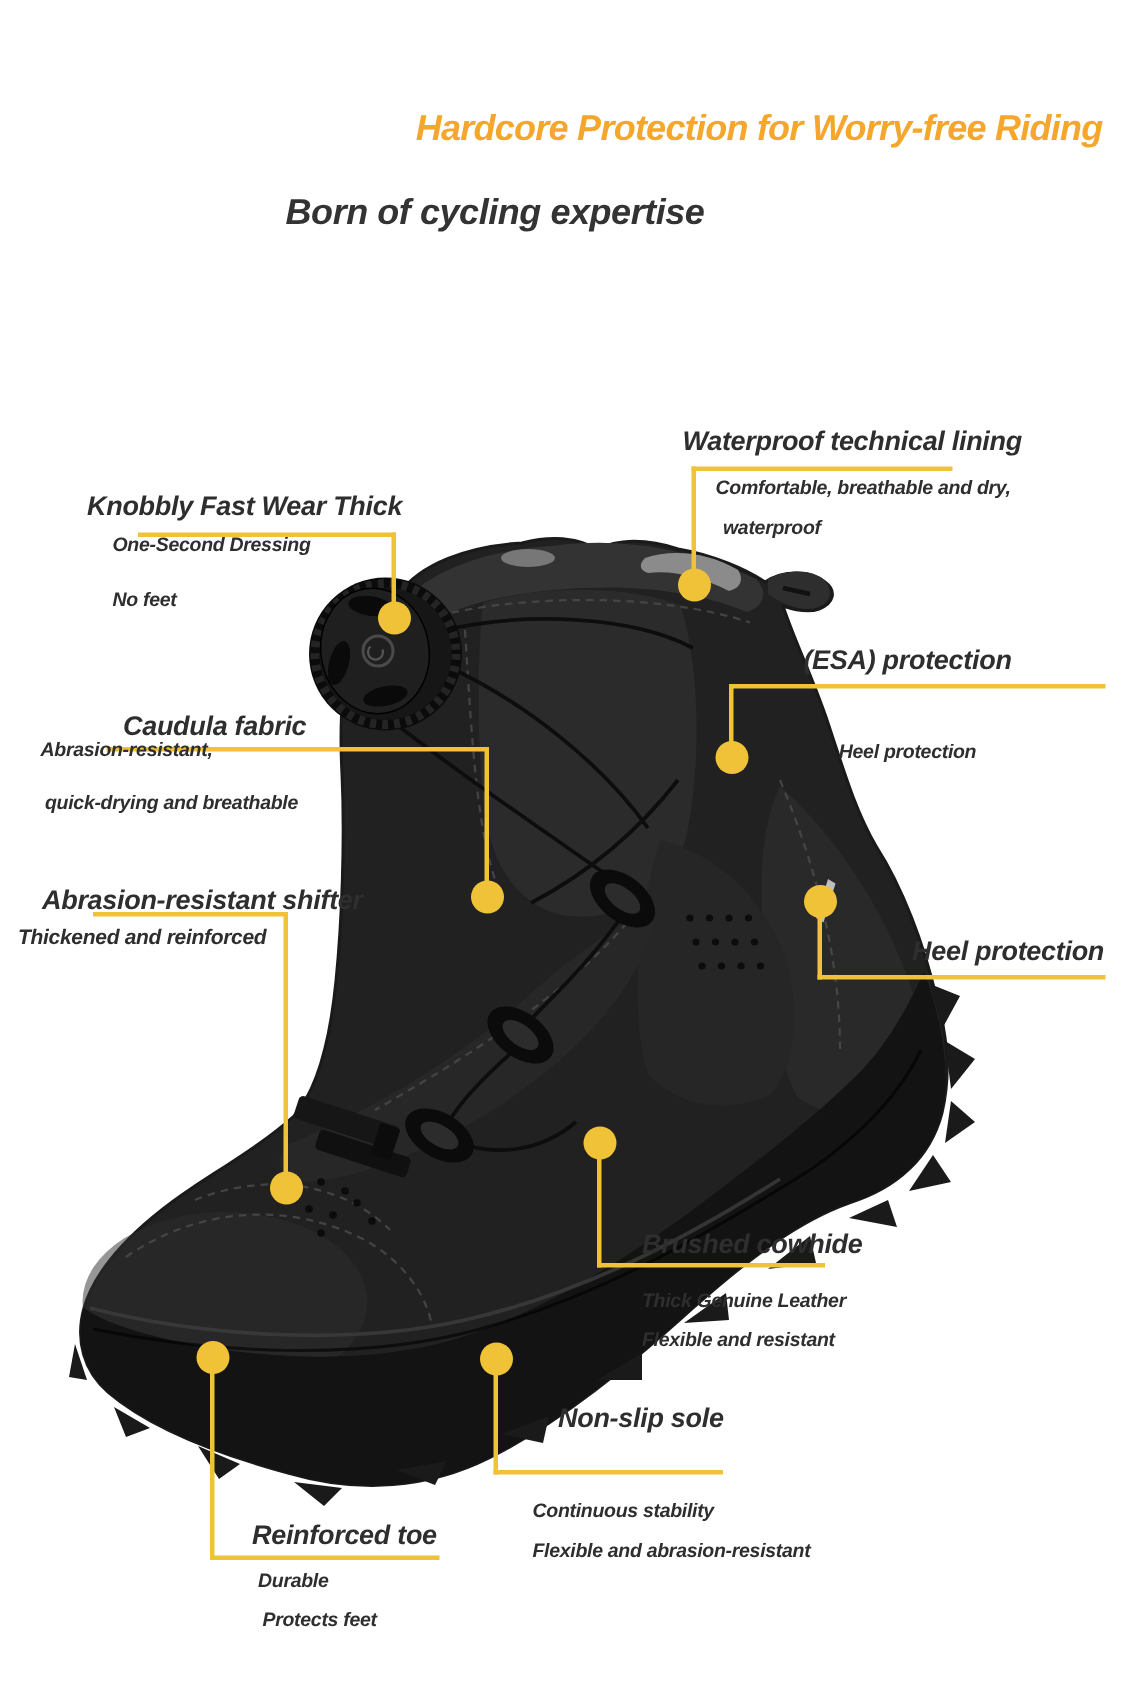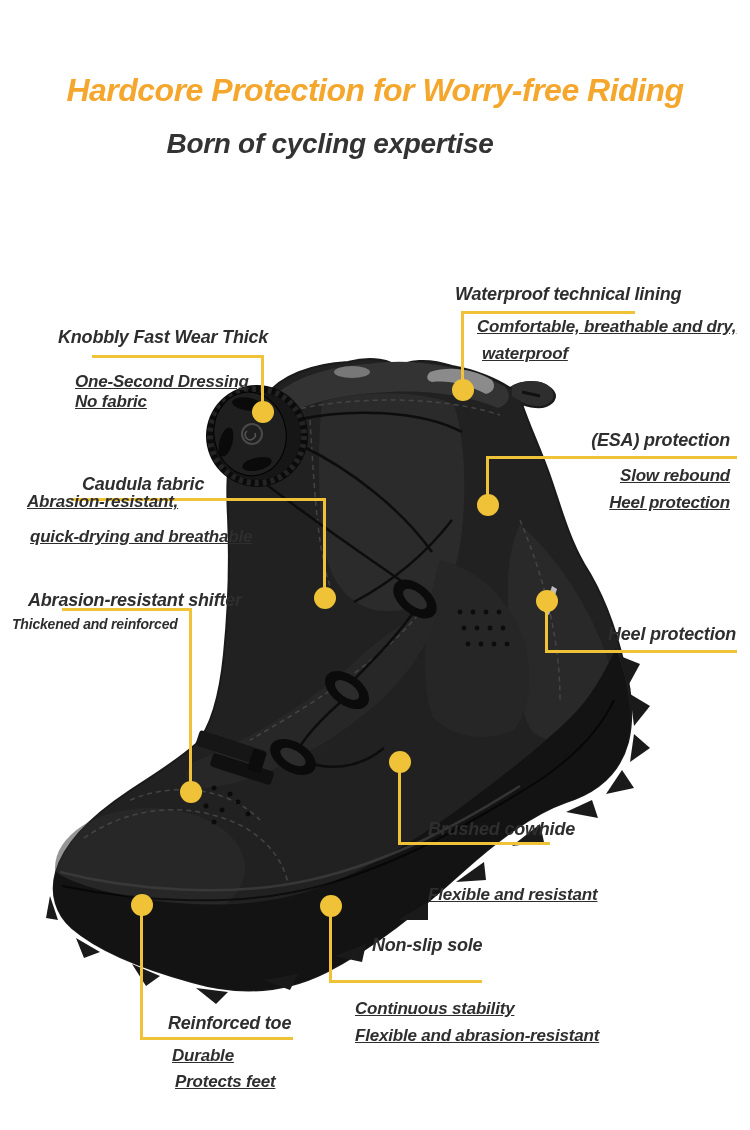--- a/index.html
+++ b/index.html
@@ -2,35 +2,35 @@
 <html style="--page-bg: #ffffff; --accent-gold: #EFC237; --title-orange: #F4A72C; --heading-text: #2E2E2E; --subtitle-text: #333333; --boot-black: #1F1F1F;"><head>
 <meta charset="utf-8">
 <style>
   html,body{margin:0;padding:0;background:#fff;}
   .canvas{
     position:relative;width:750px;height:1130px;margin:0 auto;
     background:var(--page-bg,#fff);overflow:hidden;
     font-family:"Liberation Sans",sans-serif;
   }
   .page-title{
-    position:absolute;left:15px;top:72px;width:720px;text-align:center;
-    font-size:32px;font-weight:700;font-style:italic;letter-spacing:-0.5px;
+    position:absolute;left:15px;top:72px;width:720px;text-align:right;
+    font-size:24px;font-weight:700;font-style:italic;letter-spacing:-0.5px;
     color:var(--title-orange,#F4A72C);white-space:nowrap;
   }
   .page-subtitle{
     position:absolute;left:30px;top:128px;width:600px;text-align:center;
-    font-size:28px;font-weight:700;font-style:italic;letter-spacing:-0.3px;
+    font-size:24px;font-weight:700;font-style:italic;letter-spacing:-0.3px;
     color:var(--subtitle-text,#333);white-space:nowrap;
   }
   .co{ position:absolute;font-style:italic;font-weight:700;
        color:var(--heading-text,#2E2E2E);white-space:nowrap;letter-spacing:-0.2px;text-align:center;}
   .co.h{font-size:18px;}
-  .co.s{font-size:17px;text-decoration:underline;}
+  .co.s{font-size:13px;}
   .co.xs{font-size:14px;}
-  .co.ra{text-align:right;}
+  .co.ra{text-align:center;}
   .ln{position:absolute;background:var(--accent-gold,#EFC237);}
   .dot{position:absolute;width:22px;height:22px;border-radius:50%;
        background:var(--accent-gold,#EFC237);}
   svg{position:absolute;left:0;top:0;}
 </style>
 </head>
 <body>
 
 <div class="canvas">
 
@@ -233,37 +233,37 @@
 
   <div class="ln" style="left:140px;top:905px;width:3px;height:135px"></div>
   <div class="ln" style="left:140px;top:1037px;width:153px;height:3px"></div>
   <div class="dot" style="left:131px;top:894px"></div>
 
   <div class="co h" style="left:455px;top:284px">Waterproof technical lining</div>
   <div class="co s" style="left:477px;top:317px">Comfortable, breathable and dry,</div>
   <div class="co s" style="left:482px;top:344px">waterproof</div>
 
   <div class="co h" style="left:58px;top:327px">Knobbly Fast Wear Thick</div>
-  <div class="co s" style="left:75px;top:372px">One-Second Dressing</div>
-  <div class="co s" style="left:75px;top:392px">No fabric</div>
+  <div class="co s" style="left:75px;top:355px">One-Second Dressing</div>
+  <div class="co s" style="left:75px;top:392px">No feet</div>
 
   <div class="co h ra" style="left:480px;top:430px;width:250px">(ESA) protection</div>
-  <div class="co s ra" style="left:480px;top:466px;width:250px">Slow rebound</div>
   <div class="co s ra" style="left:480px;top:493px;width:250px">Heel protection</div>
 
   <div class="co h" style="left:82px;top:474px">Caudula fabric</div>
   <div class="co s" style="left:27px;top:492px">Abrasion-resistant,</div>
   <div class="co s" style="left:30px;top:527px">quick-drying and breathable</div>
 
   <div class="co h" style="left:28px;top:590px">Abrasion-resistant shifter</div>
   <div class="co xs" style="left:12px;top:616px">Thickened and reinforced</div>
 
   <div class="co h" style="left:608px;top:624px">Heel protection</div>
 
   <div class="co h" style="left:428px;top:819px">Brushed cowhide</div>
+  <div class="co s" style="left:428px;top:859px">Thick Genuine Leather</div>
   <div class="co s" style="left:428px;top:885px">Flexible and resistant</div>
 
   <div class="co h" style="left:372px;top:935px">Non-slip sole</div>
   <div class="co s" style="left:355px;top:999px">Continuous stability</div>
   <div class="co s" style="left:355px;top:1026px">Flexible and abrasion-resistant</div>
 
   <div class="co h" style="left:168px;top:1013px">Reinforced toe</div>
   <div class="co s" style="left:172px;top:1046px">Durable</div>
   <div class="co s" style="left:175px;top:1072px">Protects feet</div>
 

